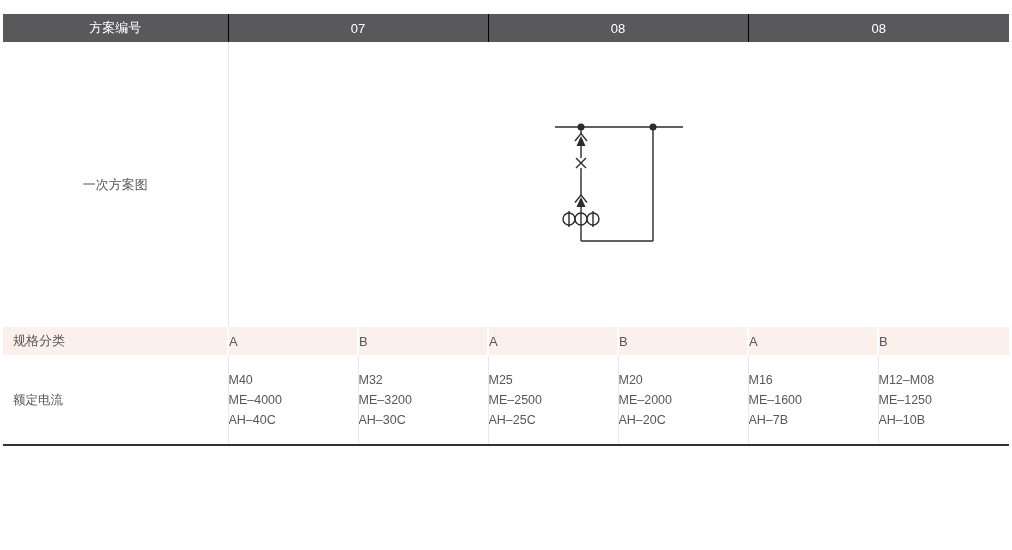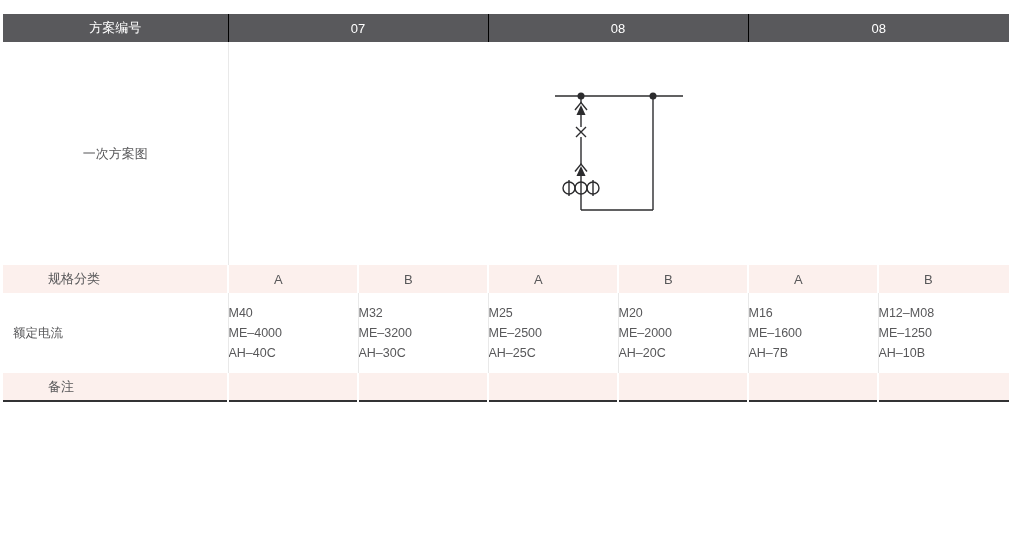--- a/index.html
+++ b/index.html
@@ -26,28 +26,28 @@
     overflow: hidden;
   }
   .spec thead th {
     background: #59595c;
     color: #ffffff;
     height: 28px;
     border-left: 1px solid #000000;
   }
   .spec thead th:first-child { border-left: 0; }
 
-  tr.pink td { background: #fcf0ed; border-left: 2px solid #ffffff; padding-left: 45px; }
+  tr.pink td { background: #fcf0ed; border-left: 2px solid #ffffff; }
   tr.pink td:first-child { border-left: 0; }
   tr.white td { background: #ffffff; border-left: 1px solid #e9e9e9; }
   tr.white td:first-child { border-left: 0; }
 
   tr.h28 td { height: 28px; }
-  tr.diagram-row td { height: 223px; }
-  tr.components-row td { height: 80px; line-height: 1.6; font-size: 12.5px; }
+  tr.diagram-row td { height: 285px; }
+  tr.components-row td { height: 90px; line-height: 1.6; font-size: 12.5px; }
 
   td.rowlabel { text-align: left; padding-left: 10px; }
   td.rowlabel-center { text-align: center; }
   td.multiline { white-space: pre-line; }
   td.diagram-cell { text-align: center; }
   td.diagram-cell svg { vertical-align: middle; }
 </style>
 </head>
 <body>
 
@@ -131,25 +131,16 @@
 ME–2000
 AH–20C</td>
         <td class="multiline">M16
 ME–1600
 AH–7B</td>
         <td class="multiline">M12–M08
 ME–1250
 AH–10B</td>
       </tr>
 
-      <tr class="pink h28">
-        <td class="rowlabel">备注</td>
-        <td></td>
-        <td></td>
-        <td></td>
-        <td></td>
-        <td></td>
-        <td></td>
-      </tr>
 
     </tbody>
   </table>
 </div>
 
 </body></html>

